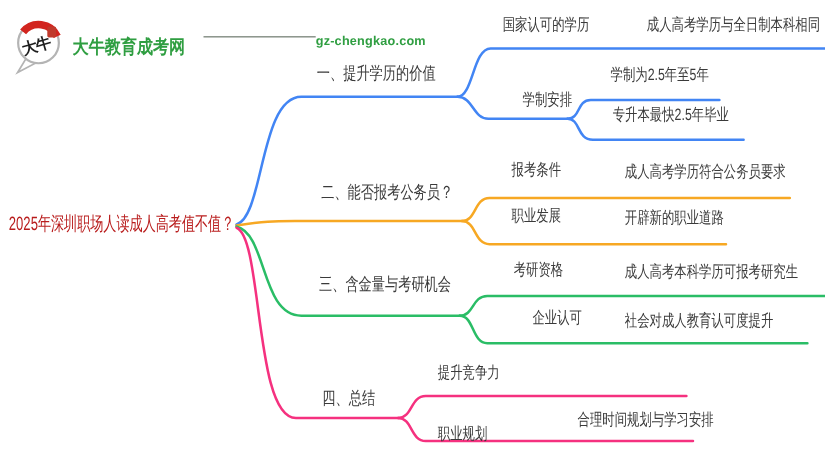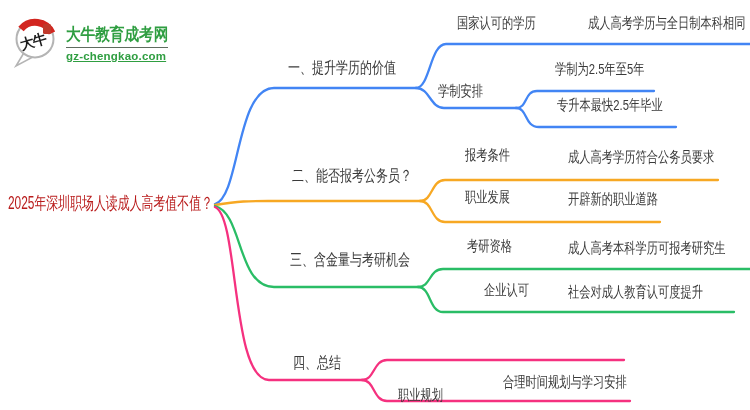--- a/index.html
+++ b/index.html
@@ -10,25 +10,25 @@
   .links{position:absolute;left:0;top:0;width:750px;height:410px;}
   .links path{fill:none;stroke-width:2.3;stroke-linecap:round;stroke-linejoin:round;}
   .node{position:absolute;white-space:nowrap;color:#3a3a3a;line-height:1.2;}
   .squeeze{display:inline-block;transform:scaleX(.75);transform-origin:0 50%;}
   .central{font-size:17.5px;color:#b91c1c;}
   .central .squeeze{transform:scaleX(.68);}
   .blabel{font-size:16px;}
   .clabel{font-size:15px;}
   
   .logo{position:absolute;left:13px;top:17px;display:flex;align-items:center;gap:7px;}
-  .logo-text{display:flex;flex-direction:column;}
+  .logo-text{display:flex;flex-direction:row;}
   .logo-title{font-size:17px;font-weight:bold;color:#2f9e41;line-height:1.25;}
   .logo-title .squeeze{transform:scaleX(.86);}
   .logo-sep{height:1px;background:#5f6b5f;width:102px;margin:1px 0 2px 0;}
-  .logo-domain{font-size:11.5px;font-weight:bold;color:#2f9e41;letter-spacing:.2px;text-decoration:underline;}
+  .logo-domain{font-size:11.5px;font-weight:bold;color:#2f9e41;letter-spacing:.2px;}
 </style>
 </head>
 <body>
 
 <div class="stage">
 
   <svg class="links" viewBox="0 0 750 410" aria-hidden="true">
     <g stroke="#4285f4">
       <path d="M215,204 C240,197 236,88 274,88 L416,88"></path>
       <path d="M416,88 C430,88 430,44 446,44 L750,44"></path>
@@ -74,21 +74,21 @@
 
   <div class="node clabel" style="left:457px;top:14px">
     <span class="squeeze">国家认可的学历</span>
   </div>
   <div class="node blabel" style="left:288px;top:58px">
     <span class="squeeze">一、提升学历的价值</span>
   </div>
   <div class="node clabel" style="left:588px;top:14px">
     <span class="squeeze">成人高考学历与全日制本科相同</span>
   </div>
-  <div class="node clabel" style="left:438px;top:82px">
+  <div class="node clabel" style="left:475px;top:82px">
     <span class="squeeze">学制安排</span>
   </div>
   <div class="node clabel" style="left:555px;top:60px">
     <span class="squeeze">学制为2.5年至5年</span>
   </div>
   <div class="node clabel" style="left:557px;top:96px">
     <span class="squeeze">专升本最快2.5年毕业</span>
   </div>
 
   <div class="node blabel" style="left:292px;top:166px">
@@ -119,20 +119,23 @@
   <div class="node clabel" style="left:484px;top:281px">
     <span class="squeeze">企业认可</span>
   </div>
   <div class="node clabel" style="left:568px;top:283px">
     <span class="squeeze">社会对成人教育认可度提升</span>
   </div>
 
   <div class="node blabel" style="left:293px;top:353px">
     <span class="squeeze">四、总结</span>
   </div>
+  <div class="node clabel" style="left:398px;top:331px">
+    <span class="squeeze">提升竞争力</span>
+  </div>
   <div class="node clabel" style="left:398px;top:386px">
     <span class="squeeze">职业规划</span>
   </div>
-  <div class="node clabel" style="left:503px;top:373px">
+  <div class="node clabel" style="left:525px;top:373px">
     <span class="squeeze">合理时间规划与学习安排</span>
   </div>
 
 </div>
 
 </body></html>

